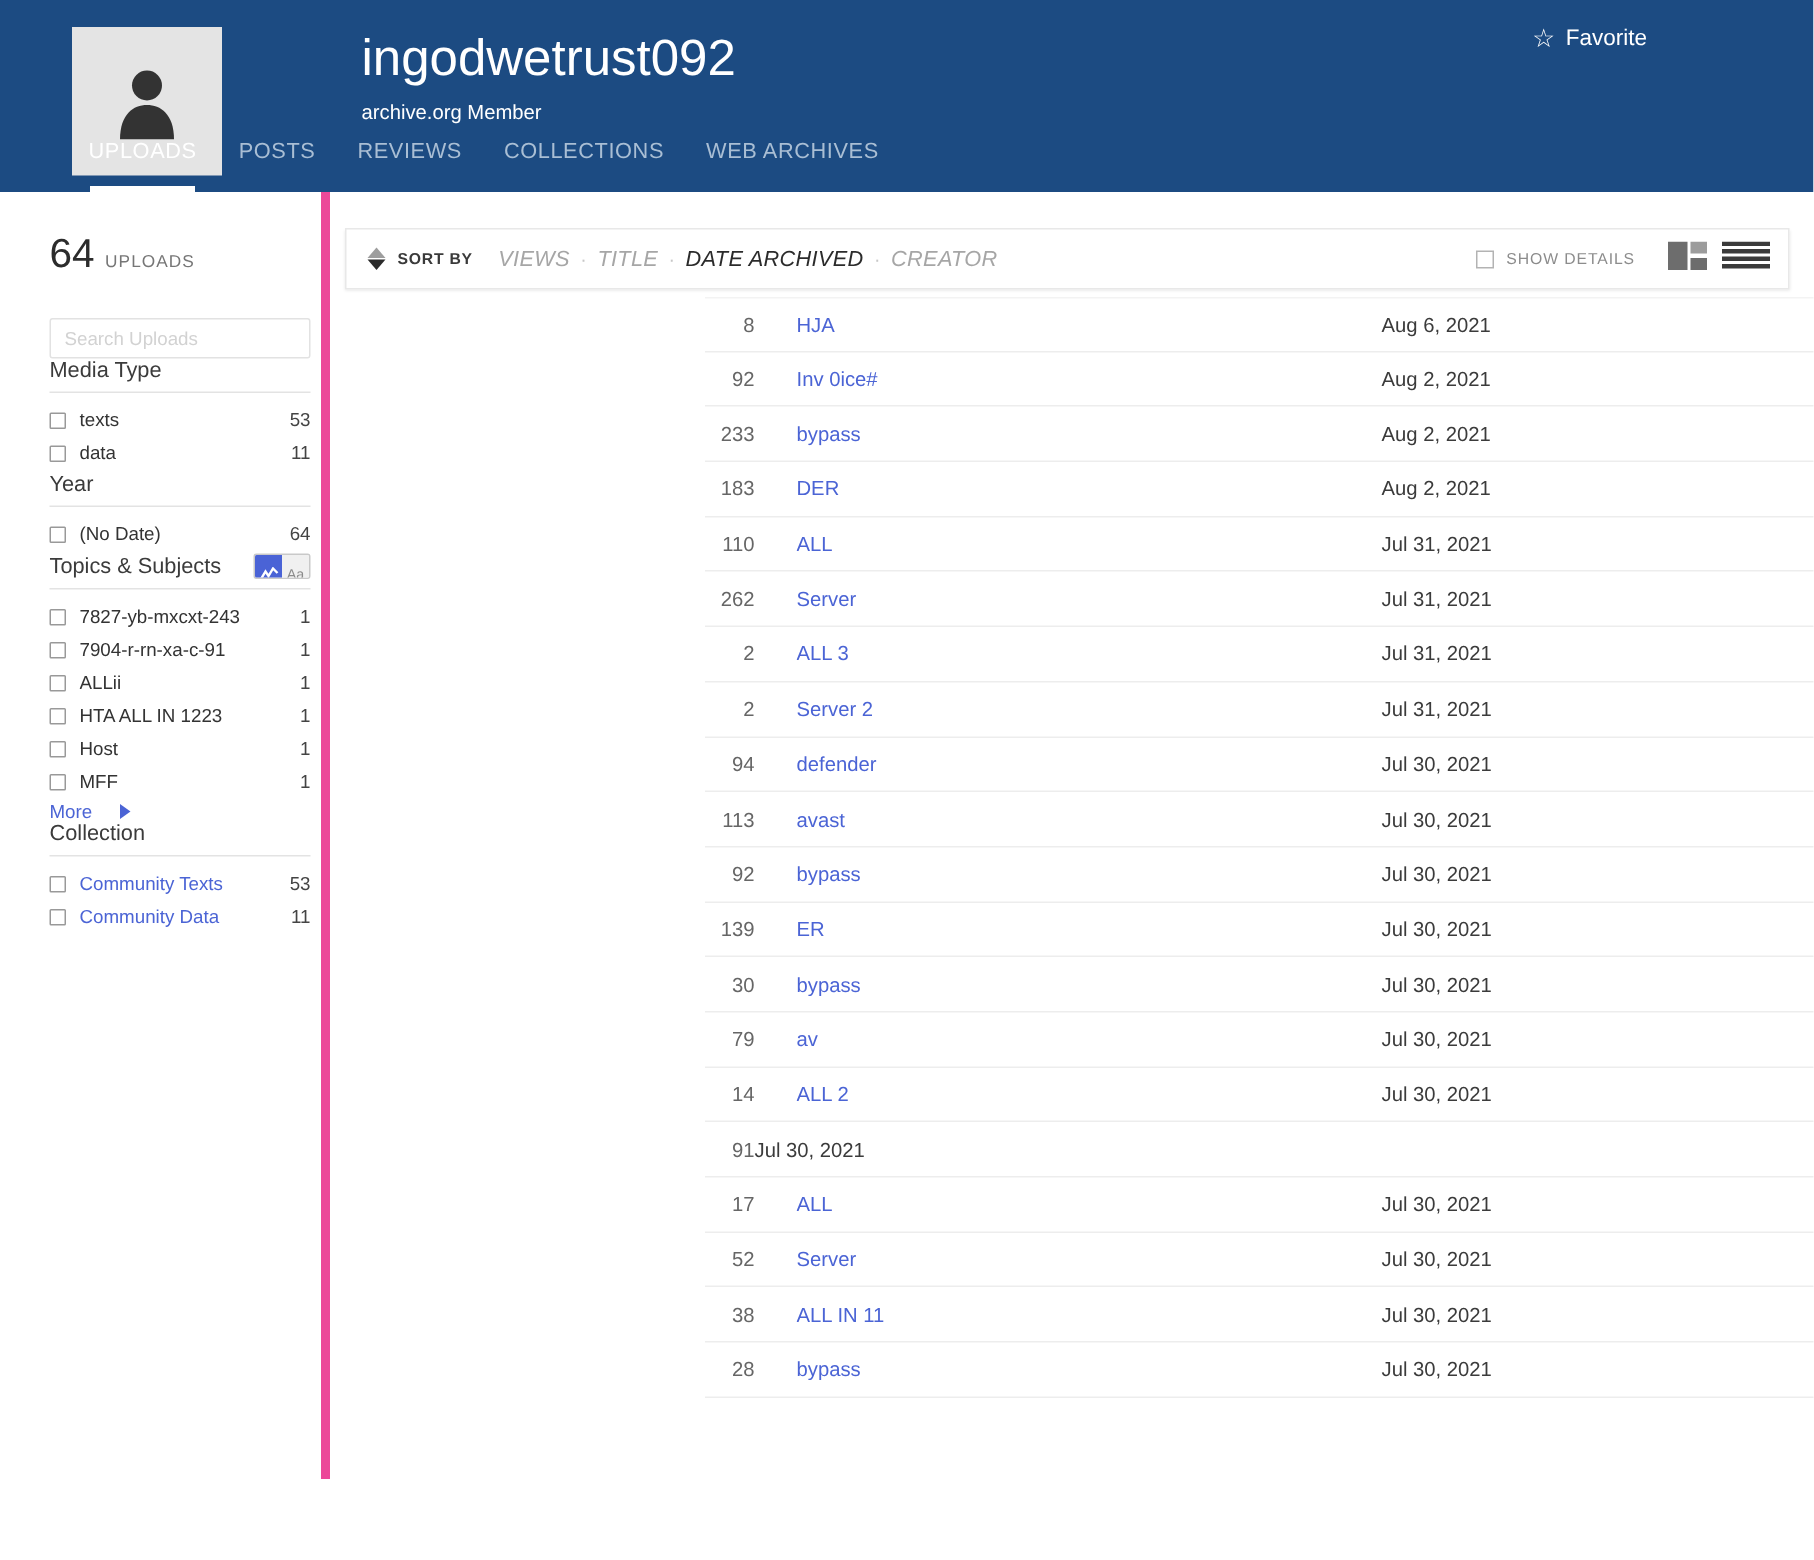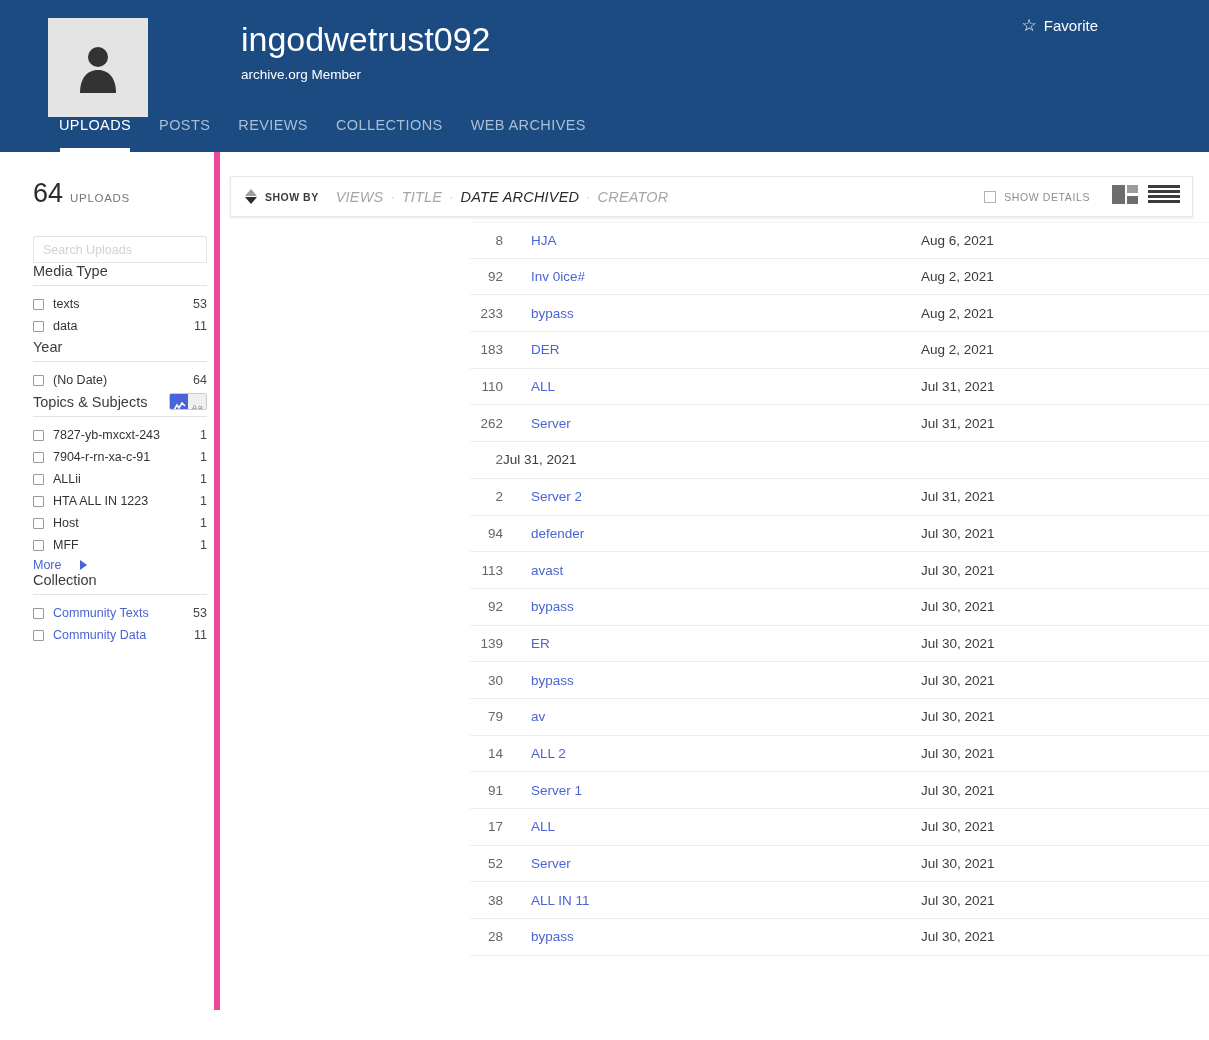--- a/index.html
+++ b/index.html
@@ -8,21 +8,21 @@
     width: 1209px; height: 1040px;
     background: #ffffff;
     font-family: "Liberation Sans", sans-serif;
     overflow: hidden;
   }
 
   
   #profile-header {
     position: relative;
     width: 1209px;
-    height: 152px;
+    height: 128px;
     background: #1c4b82;
   }
   #avatar {
     position: absolute;
     left: 48px; top: 18px;
     width: 100px; height: 99px;
     background: #e4e4e4;
     display: flex; align-items: center; justify-content: center;
   }
   #avatar svg { display: block; }
@@ -424,21 +424,21 @@
       </div>
   </div>
 
   <div id="main">
 
     <div id="sortbar">
       <div id="sort-arrows">
         <div class="up"></div>
         <div class="down"></div>
       </div>
-      <div id="sortby-label">SHOW BY</div>
+      <div id="sortby-label">SORT BY</div>
 
       <div class="sort-option">VIEWS</div>
       <div class="sort-sep">·</div>
       <div class="sort-option">TITLE</div>
       <div class="sort-sep">·</div>
       <div class="sort-option active">DATE ARCHIVED</div>
       <div class="sort-sep">·</div>
       <div class="sort-option">CREATOR</div>
 
       <div id="show-details">
@@ -491,20 +491,21 @@
           <div class="r-title">ALL</div>
           <div class="r-date">Jul 31, 2021</div>
         </div>
         <div class="result-row">
           <div class="r-views">262</div>
           <div class="r-title">Server</div>
           <div class="r-date">Jul 31, 2021</div>
         </div>
         <div class="result-row">
           <div class="r-views">2</div>
+          <div class="r-title">ALL 3</div>
           <div class="r-date">Jul 31, 2021</div>
         </div>
         <div class="result-row">
           <div class="r-views">2</div>
           <div class="r-title">Server 2</div>
           <div class="r-date">Jul 31, 2021</div>
         </div>
         <div class="result-row">
           <div class="r-views">94</div>
           <div class="r-title">defender</div>
@@ -535,21 +536,20 @@
           <div class="r-title">av</div>
           <div class="r-date">Jul 30, 2021</div>
         </div>
         <div class="result-row">
           <div class="r-views">14</div>
           <div class="r-title">ALL 2</div>
           <div class="r-date">Jul 30, 2021</div>
         </div>
         <div class="result-row">
           <div class="r-views">91</div>
-          <div class="r-title">Server 1</div>
           <div class="r-date">Jul 30, 2021</div>
         </div>
         <div class="result-row">
           <div class="r-views">17</div>
           <div class="r-title">ALL</div>
           <div class="r-date">Jul 30, 2021</div>
         </div>
         <div class="result-row">
           <div class="r-views">52</div>
           <div class="r-title">Server</div>

